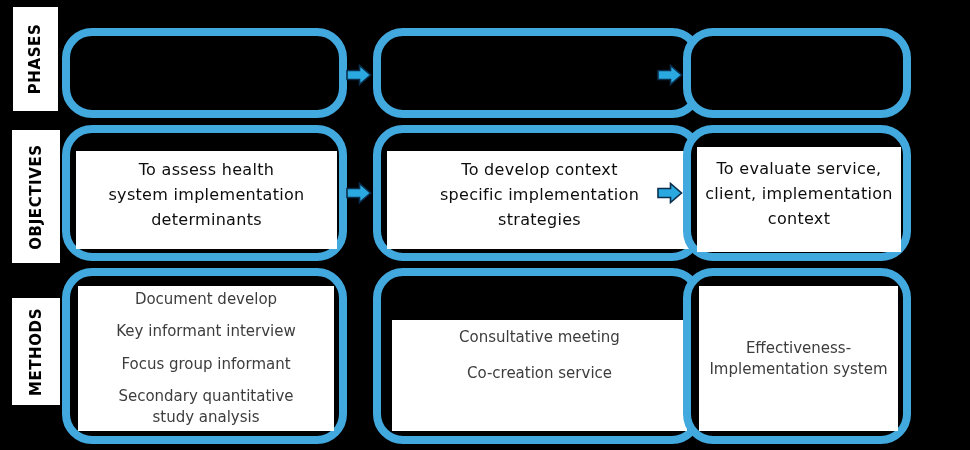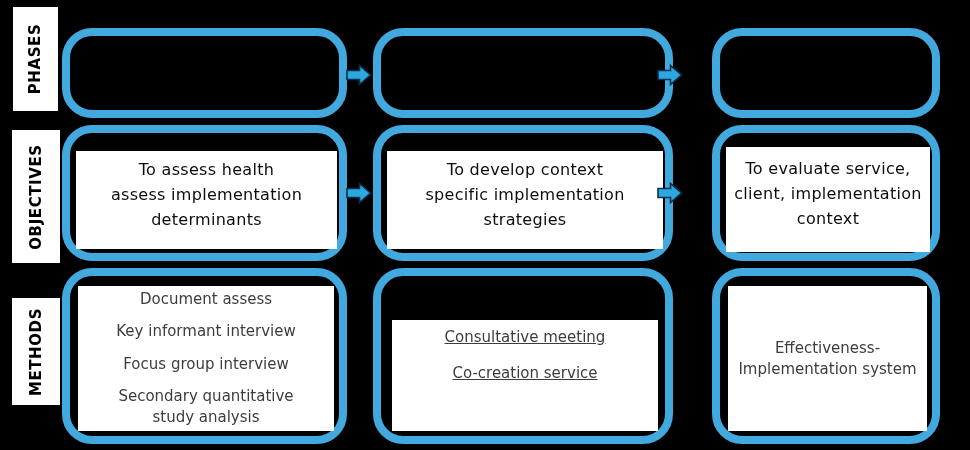--- a/index.html
+++ b/index.html
@@ -22,40 +22,40 @@
 
   
   .box {
     position:absolute; background:#000000; box-sizing:border-box;
     border:8px solid #41A9DE; border-radius:30px;
   }
   .r1 { top:28px;  height:90px;  }
   .r2 { top:125px; height:136px; }
   .r3 { top:268px; height:176px; }
   .c1 { left:62px;  width:285px; }
-  .c2 { left:373px; width:300px; }
-  .c3 { left:712px; width:228px; }
+  .c2 { left:373px; width:329px; }
+  .c3 { left:683px; width:228px; }
 
   
   .panel {
     position:absolute; background:#ffffff; box-sizing:border-box;
     display:flex; flex-direction:column; align-items:center; justify-content:center;
     text-align:center;
   }
   .obj-panel {
     left:6px; right:2px; top:18px; bottom:4px;
     font-size:16px; line-height:25px; letter-spacing:0.3px; color:#0d0d0d;
     padding-bottom:12px;
   }
   .obj-panel.v3 { top:14px; bottom:1px; }
   .met-panel {
     left:8px; right:5px; top:10px; bottom:5px;
     font-size:15px; line-height:21px; color:#3d3d3d;
   }
-  .met-panel.dropped { top:44px; left:11px; right:7px;text-decoration:underline; }
+  .met-panel.dropped { top:44px; left:11px; right:7px; }
   .met-list-between {
     display:flex; flex-direction:column; justify-content:space-between;
     width:100%; height:100%; padding:3px 0; box-sizing:border-box;
   }
   .met-list-top {
     display:flex; flex-direction:column; justify-content:flex-start;
     width:100%; height:100%; padding-top:7px; row-gap:15px; box-sizing:border-box;
   }
   .met-list-center {
     display:flex; flex-direction:column; justify-content:center;
@@ -82,21 +82,21 @@
     <span>METHODS</span>
   </div>
 
   <div class="box r1 c1"></div>
   <div class="box r1 c2"></div>
   <div class="box r1 c3"></div>
 
   <div class="box r2 c1">
     <div class="panel obj-panel">
       <div>To assess health</div>
-      <div>assess implementation</div>
+      <div>system implementation</div>
       <div>determinants</div>
     </div>
   </div>
   <div class="box r2 c2">
     <div class="panel obj-panel">
       <div>To develop context</div>
       <div>specific implementation</div>
       <div>strategies</div>
     </div>
   </div>
@@ -105,27 +105,27 @@
       <div>To evaluate service,</div>
       <div>client, implementation</div>
       <div>context</div>
     </div>
   </div>
 
   <div class="box r3 c1">
     <div class="panel met-panel">
       <div class="met-list-between">
         <div class="met-item">
-          <div>Document assess</div>
+          <div>Document develop</div>
         </div>
         <div class="met-item">
           <div>Key informant interview</div>
         </div>
         <div class="met-item">
-          <div>Focus group interview</div>
+          <div>Focus group informant</div>
         </div>
         <div class="met-item">
           <div>Secondary quantitative</div>
           <div>study analysis</div>
         </div>
       </div>
     </div>
   </div>
   <div class="box r3 c2">
     <div class="panel met-panel dropped">

